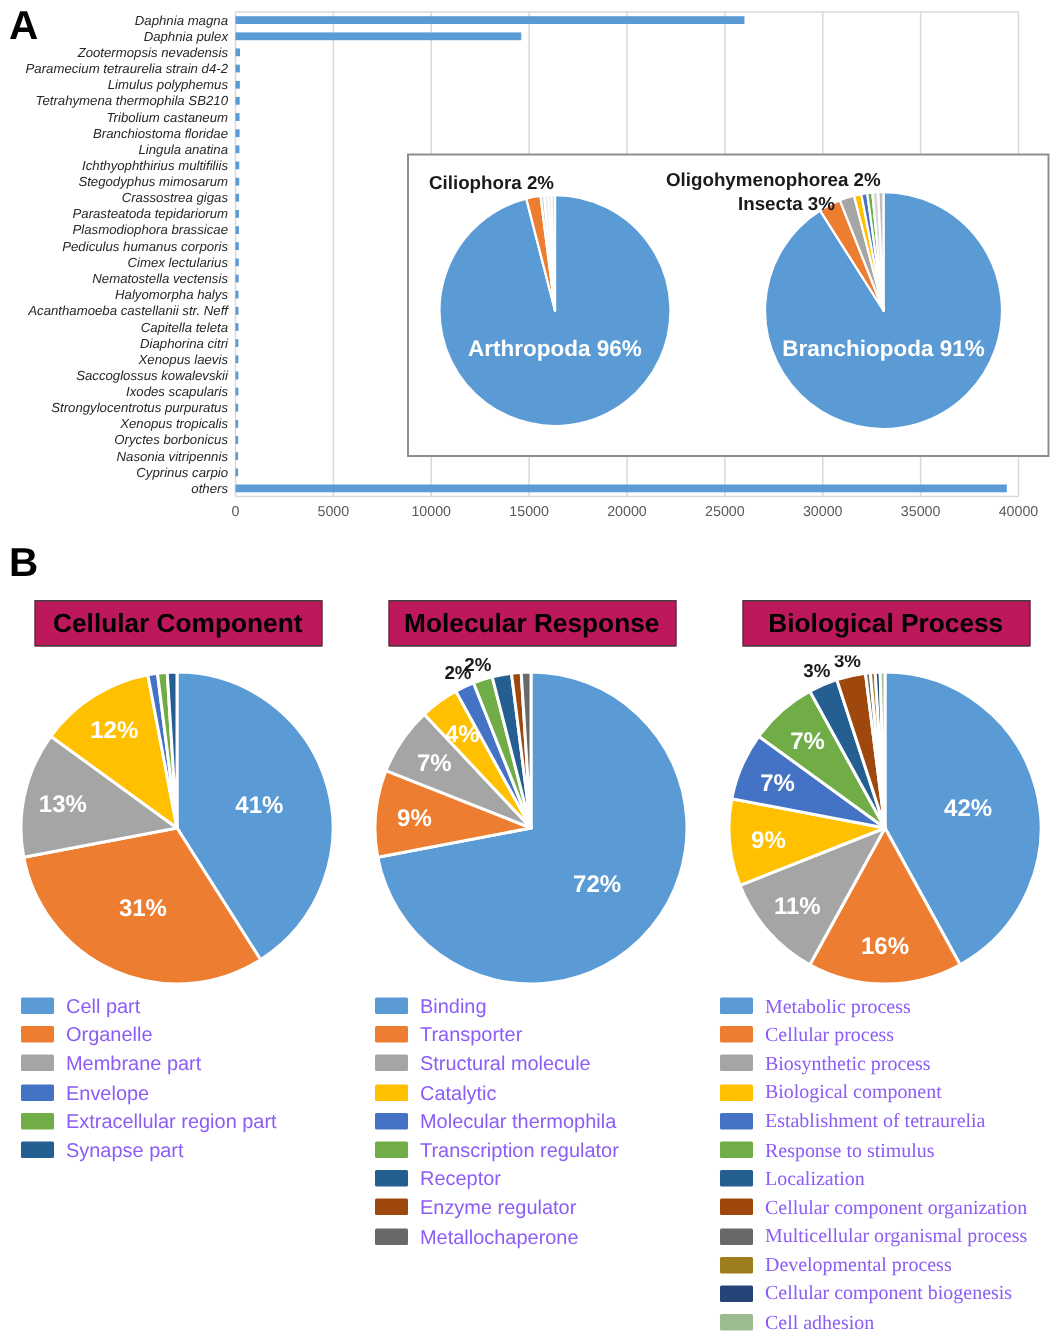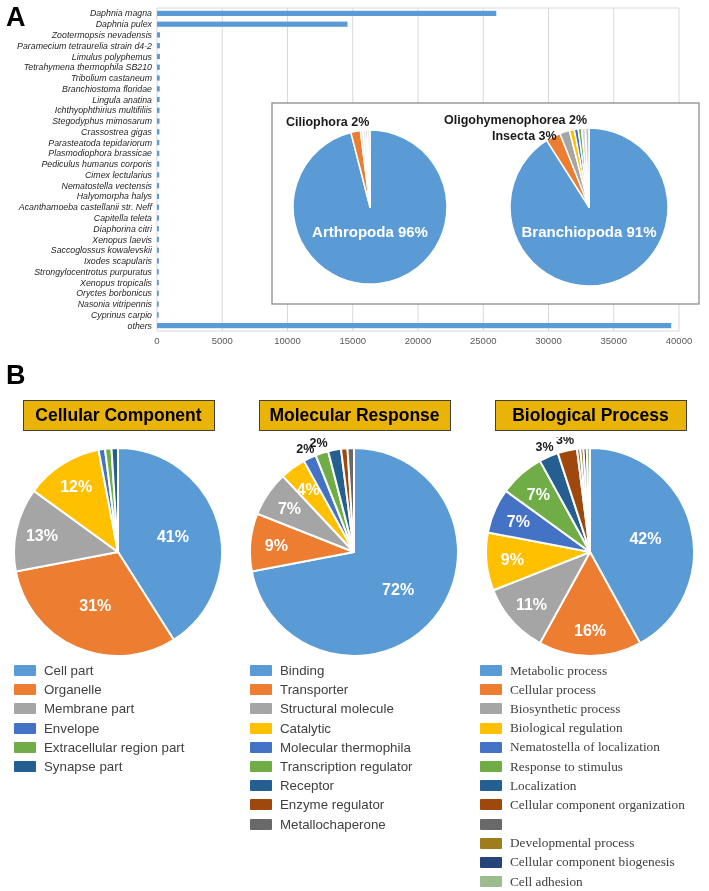--- a/index.html
+++ b/index.html
@@ -7,27 +7,27 @@
        font-family:"Liberation Sans", sans-serif;overflow:hidden;}
   .panel-label{position:absolute;font-size:27px;font-weight:bold;color:#000;line-height:1;}
   #labelA{left:6px;top:4px;}
   #labelB{left:6px;top:362px;}
   #panelA{position:absolute;left:0;top:0;}
   .sections{position:absolute;left:0;top:396px;width:709px;height:495px;}
   .sec{position:absolute;top:0;width:237px;height:495px;}
   .sec.s0{left:0;} .sec.s1{left:236px;} .sec.s2{left:472px;}
   .titlebox{width:190px;margin:4px auto 0;border:1.4px solid #404040;
             text-align:center;padding:4px 0;font-size:17.5px;font-weight:bold;color:#000;
-            background:#eab308;}
+            background:#be185d;}
   .pieSvg{display:block;margin-top:6px;}
   .legend{list-style:none;margin:2px 0 0;padding:0 0 0 14px;}
   .sec.s2 .legend{padding-left:8px;font-family:Liberation Serif, serif;}
   .legend li{display:flex;align-items:center;height:19.2px;gap:8px;}
   .sw{width:22px;height:11px;border-radius:1px;flex-shrink:0;}
-  .lt{font-size:13.3px;color:#404040;white-space:nowrap;}
+  .lt{font-size:13.3px;color:#8b5cf6;white-space:nowrap;}
 </style>
 </head>
 <body>
 
 <div class="fig">
 
   <div id="labelA" class="panel-label">A</div>
 
   <svg id="panelA" width="709" height="358" viewBox="0 0 709 358">
       <line x1="157" y1="8" x2="157" y2="331" stroke="#D9D9D9" stroke-width="1"></line>
@@ -276,40 +276,41 @@
           <li>
             <span class="sw" style="background: rgb(237, 125, 49);"></span>
             <span class="lt">Cellular process</span>
           </li>
           <li>
             <span class="sw" style="background: rgb(165, 165, 165);"></span>
             <span class="lt">Biosynthetic process</span>
           </li>
           <li>
             <span class="sw" style="background: rgb(255, 192, 0);"></span>
-            <span class="lt">Biological regulation</span>
+            <span class="lt">Biological component</span>
           </li>
           <li>
             <span class="sw" style="background: rgb(68, 114, 196);"></span>
-            <span class="lt">Nematostella of localization</span>
+            <span class="lt">Establishment of tetraurelia</span>
           </li>
           <li>
             <span class="sw" style="background: rgb(112, 173, 71);"></span>
             <span class="lt">Response to stimulus</span>
           </li>
           <li>
             <span class="sw" style="background: rgb(37, 94, 145);"></span>
             <span class="lt">Localization</span>
           </li>
           <li>
             <span class="sw" style="background: rgb(158, 72, 14);"></span>
             <span class="lt">Cellular component organization</span>
           </li>
           <li>
             <span class="sw" style="background: rgb(105, 105, 105);"></span>
+            <span class="lt">Multicellular organismal process</span>
           </li>
           <li>
             <span class="sw" style="background: rgb(158, 125, 28);"></span>
             <span class="lt">Developmental process</span>
           </li>
           <li>
             <span class="sw" style="background: rgb(38, 68, 120);"></span>
             <span class="lt">Cellular component biogenesis</span>
           </li>
           <li>

